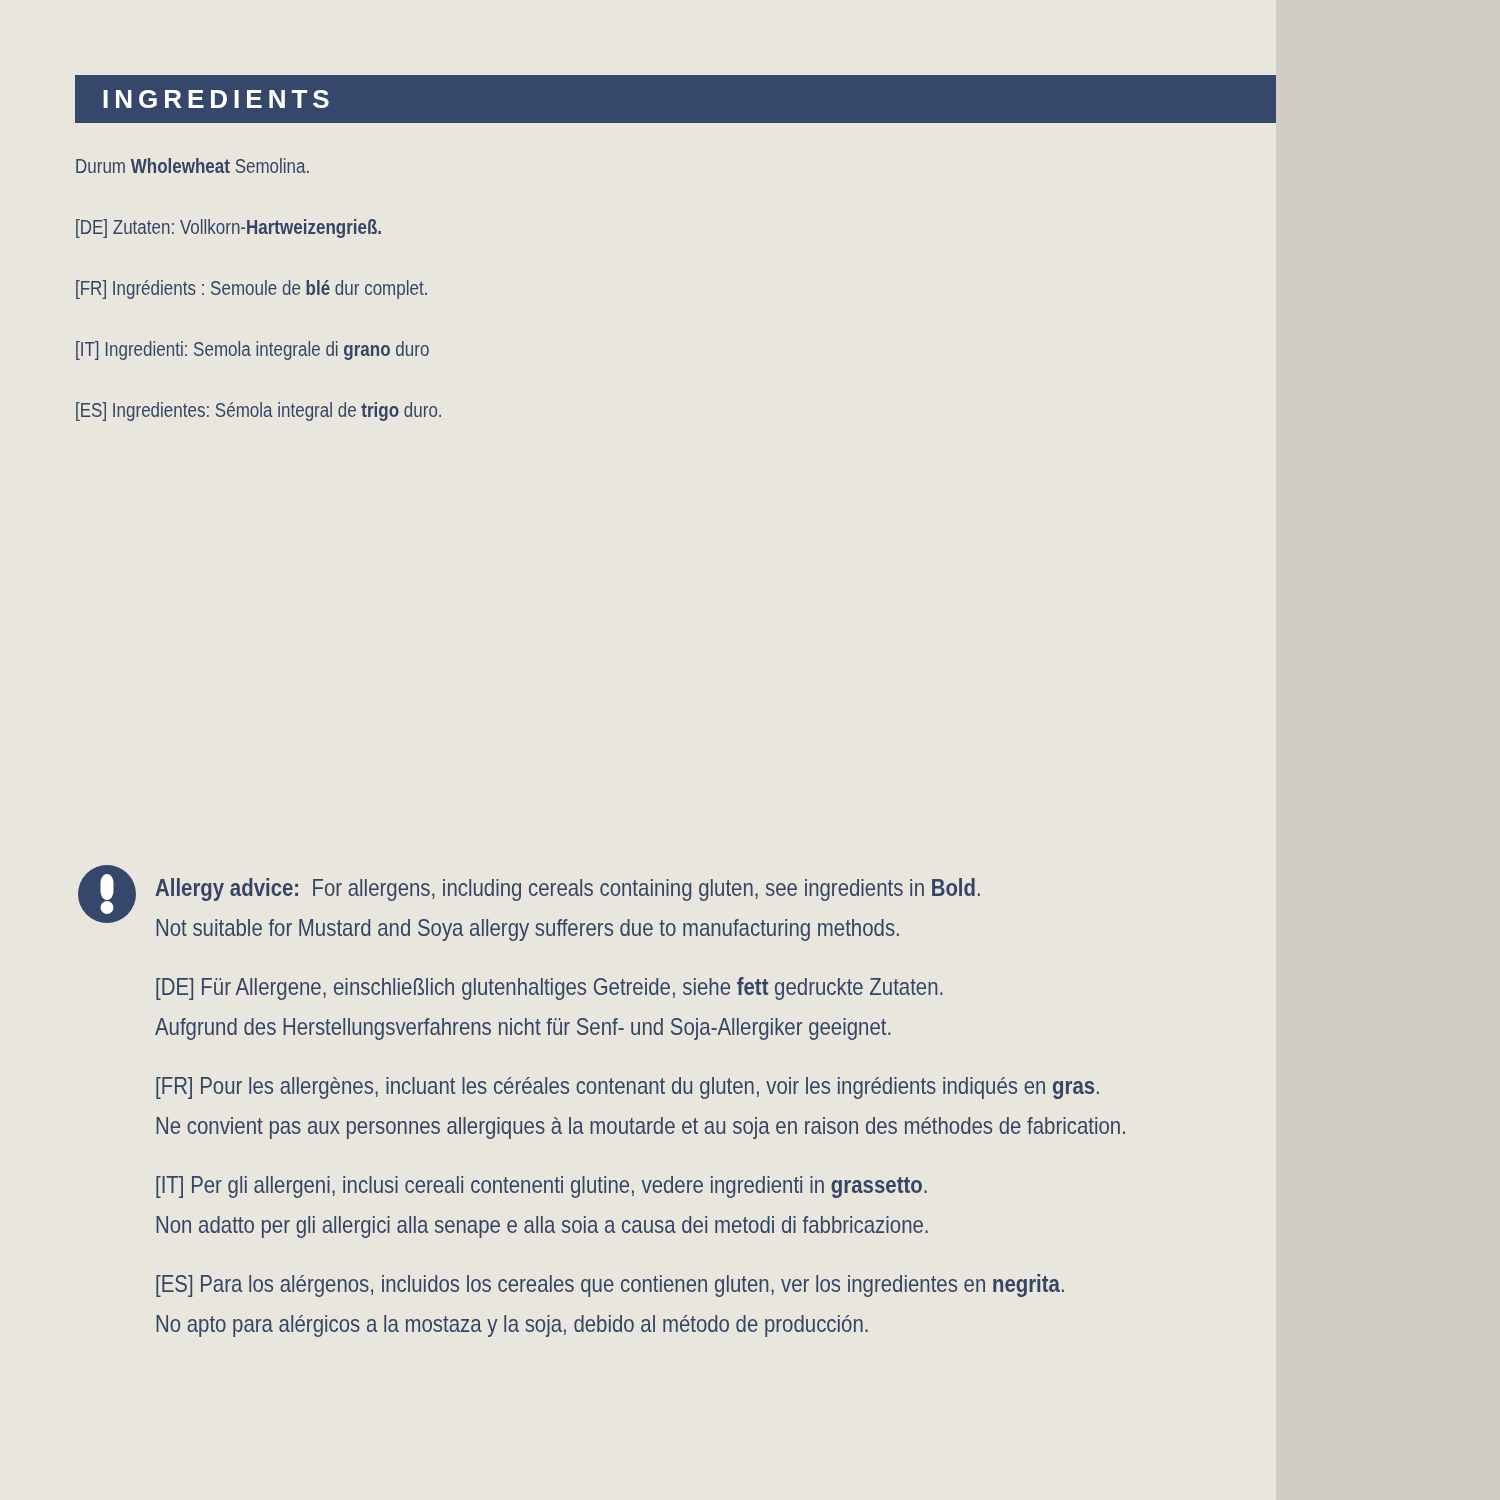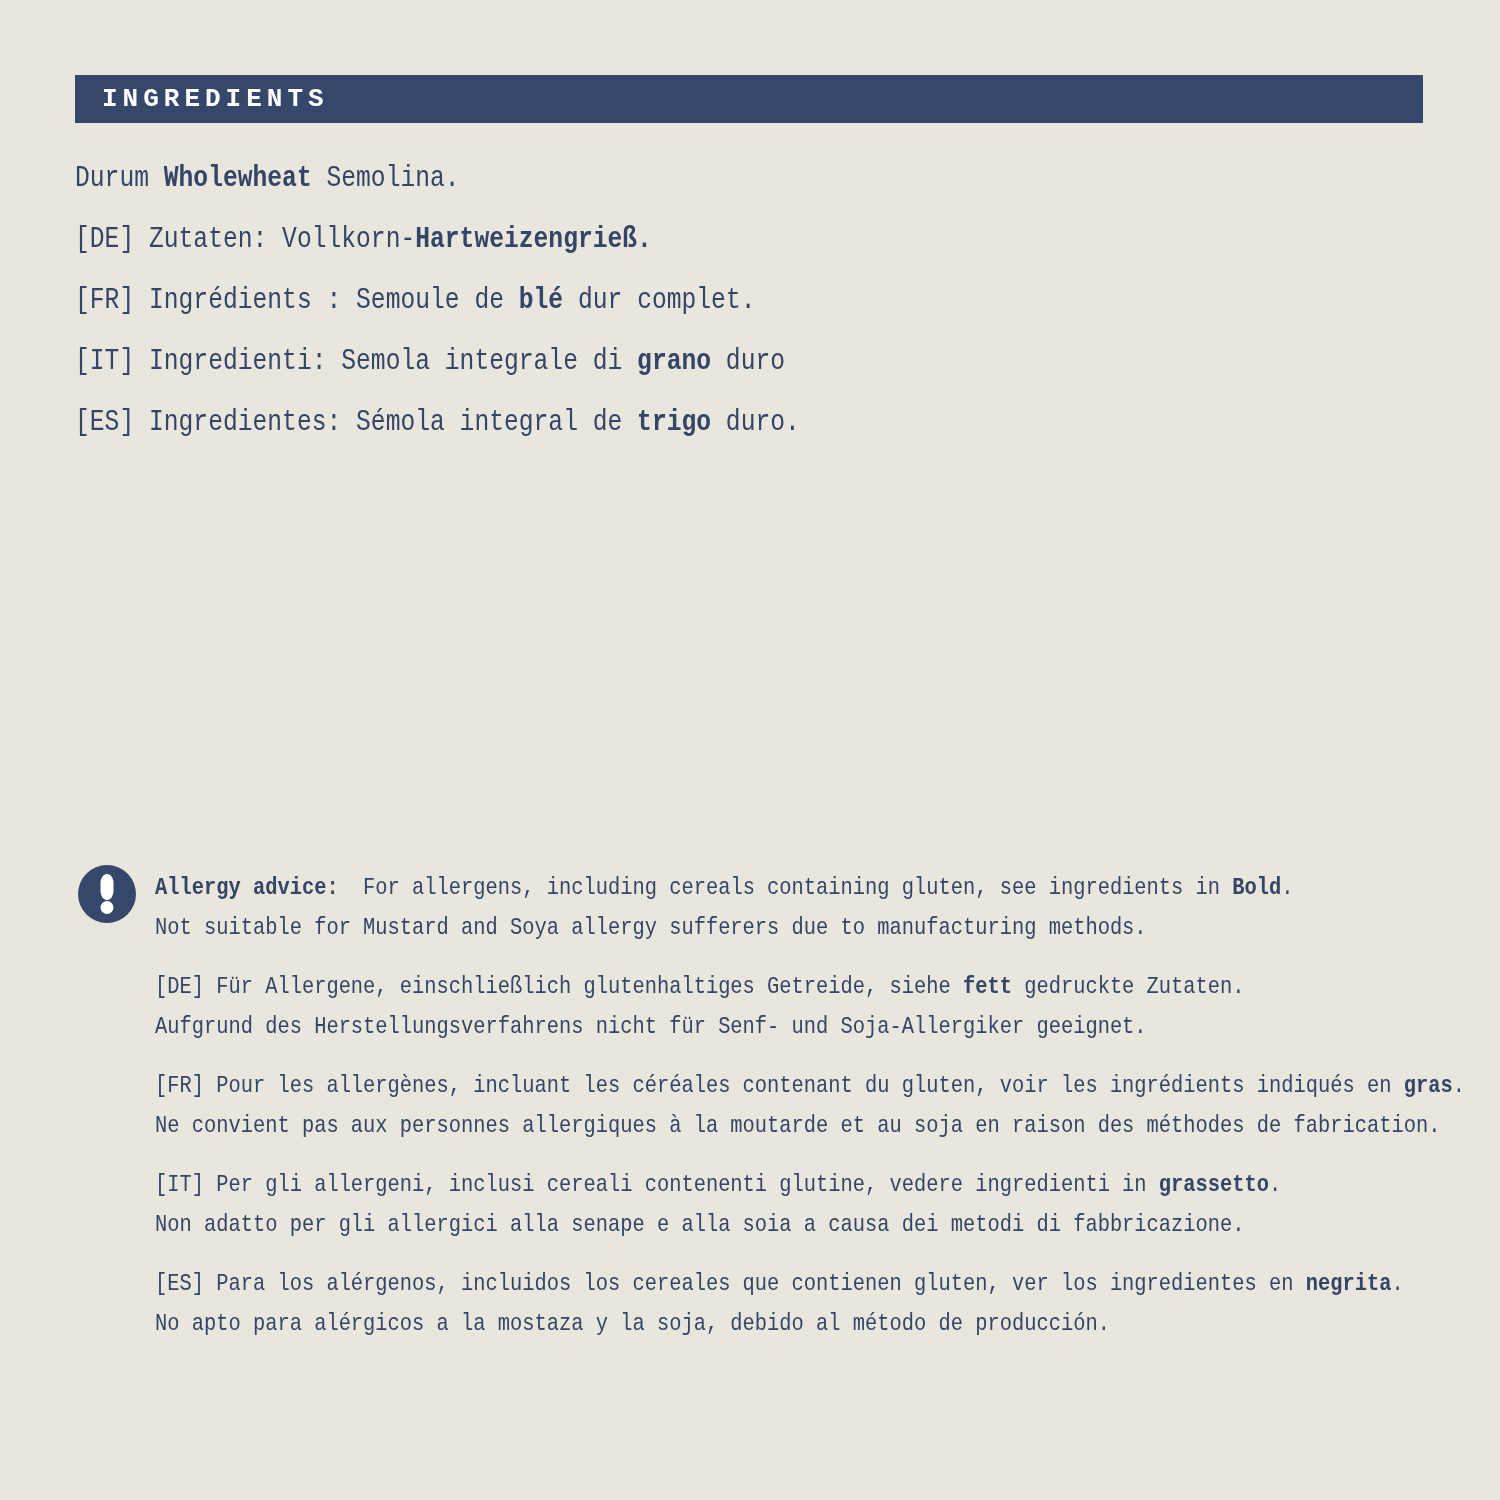--- a/index.html
+++ b/index.html
@@ -5,24 +5,24 @@
   :root{
     --background:#e9e6dd;
     --accent:#35476a;
     --text:#344566;
     --on-accent:#ffffff;
   }
   *{margin:0;padding:0;box-sizing:border-box;}
   html,body{background:#cfcdc6;}
   .page{
     position:relative;
-    width:1500px;
+    width:1276px;
     height:1500px;
     background:var(--background);
-    font-family:Liberation Mono, monospace;
+    font-family:Liberation Sans, sans-serif;
     color:var(--text);
     overflow:hidden;
   }
   
   .header-bar{
     position:absolute;
     left:75px; top:75px;
     width:1348px; height:48px;
     background:var(--accent);
     display:flex; align-items:center;
@@ -36,22 +36,22 @@
   }
   
   .cond{
     transform:scaleX(0.85);
     transform-origin:0 50%;
     white-space:nowrap;
   }
   
   .ing-list{
     position:absolute;
-    left:75px; top:148px;
-    font-size:29px;
+    left:75px; top:136px;
+    font-size:20px;
   }
   .ing-line{
     line-height:61px;
     height:61px;
   }
   b{font-weight:700;}
   
   .allergy{
     position:absolute;
     left:75px; top:862px;

